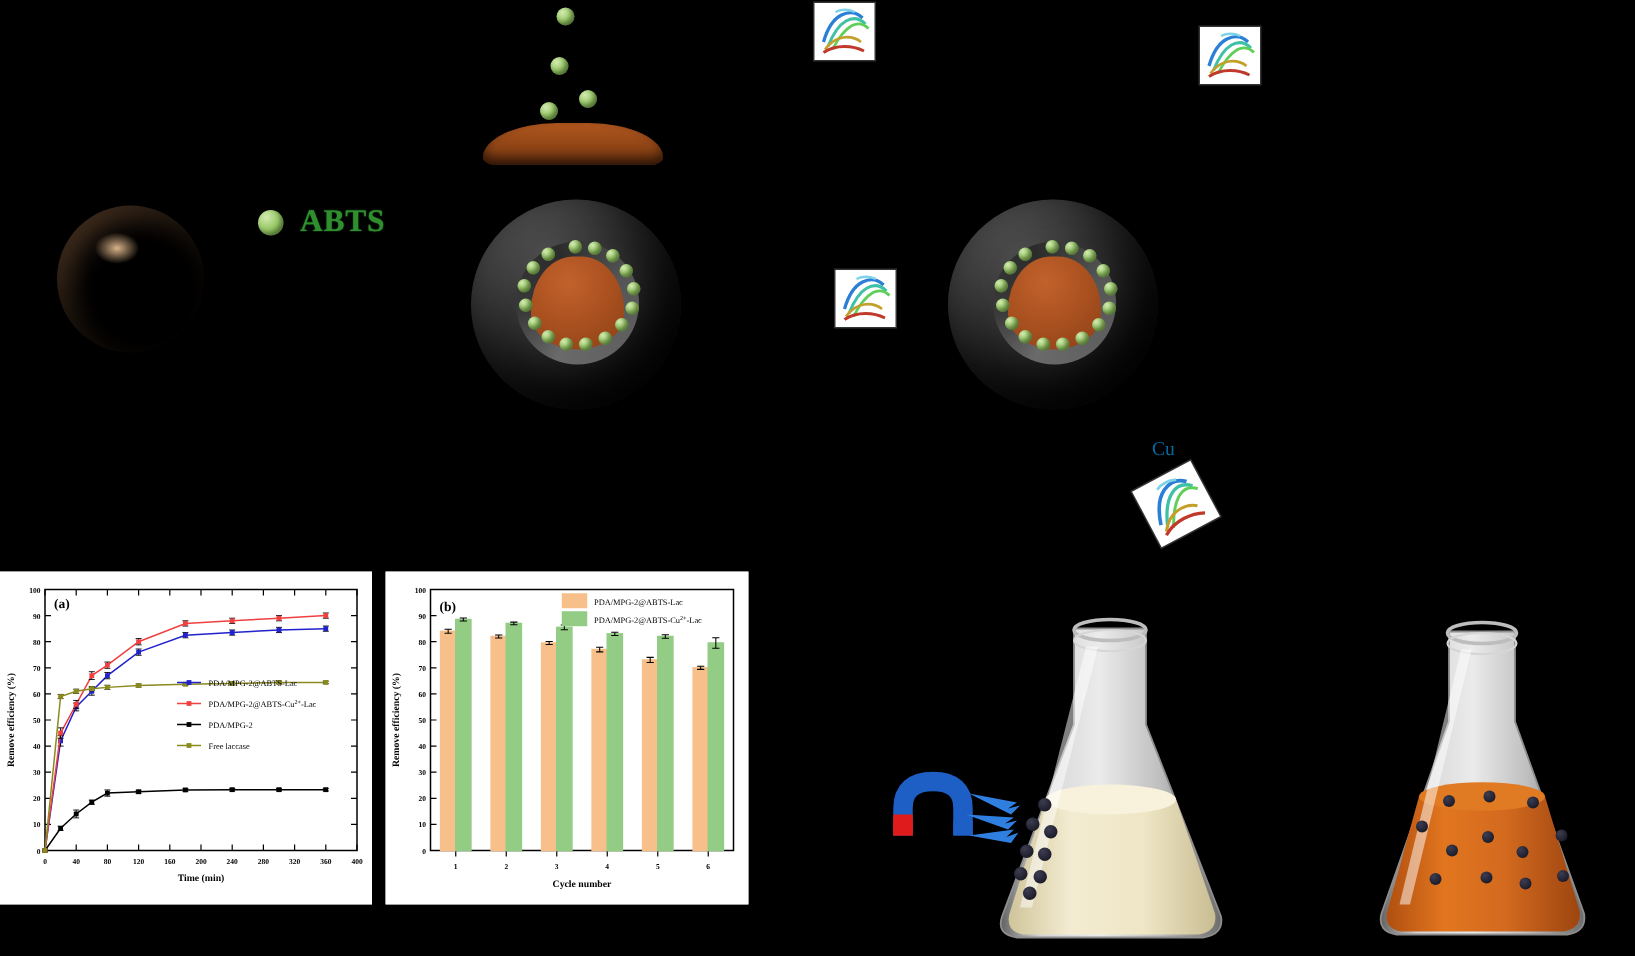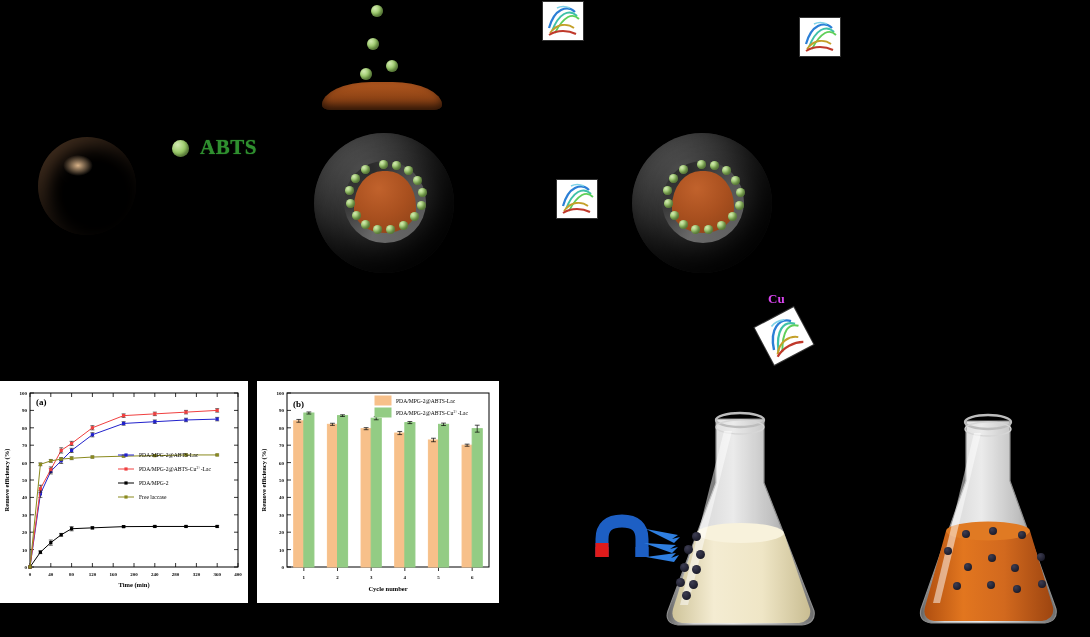--- a/index.html
+++ b/index.html
@@ -48,21 +48,21 @@
 
   
   .chart-box{background:#fff;}
   .tick-lbl{font-size:5px;font-weight:bold;fill:#000;font-family:"Liberation Serif",serif;}
   .ax-lbl{font-size:6.5px;font-weight:bold;fill:#000;font-family:"Liberation Serif",serif;}
   .panel-lbl{font-size:9px;font-weight:bold;fill:#000;font-family:"Liberation Serif",serif;}
   .leg-lbl{font-size:5.6px;fill:#000;font-family:"Liberation Serif",serif;}
 
   .abts-text{color:#2f8f2f;font-weight:bold;font-size:21px;letter-spacing:.5px;
     font-family:"Liberation Serif",serif;text-shadow:0 0 1px #2f8f2f;}
-  .cu-text{color:#d946ef;font-weight:bold;font-size:13px;font-family:"Liberation Serif",serif;}
+  .cu-text{color:#0369a1;font-weight:normal;font-size:13px;font-family:"Liberation Serif",serif;}
 </style>
 </head>
 <body>
 
 <div class="abs mpg-core" style="left:38px;top:137px;"></div>
 
 <div class="abs abts-dot" style="left:172px;top:140px;width:17px;height:17px;"></div>
 <div class="abs abts-text" style="left:200px;top:135px;">ABTS</div>
 
 <div class="abs abts-dot" style="left:371px;top:5px;width:12px;height:12px;"></div>

